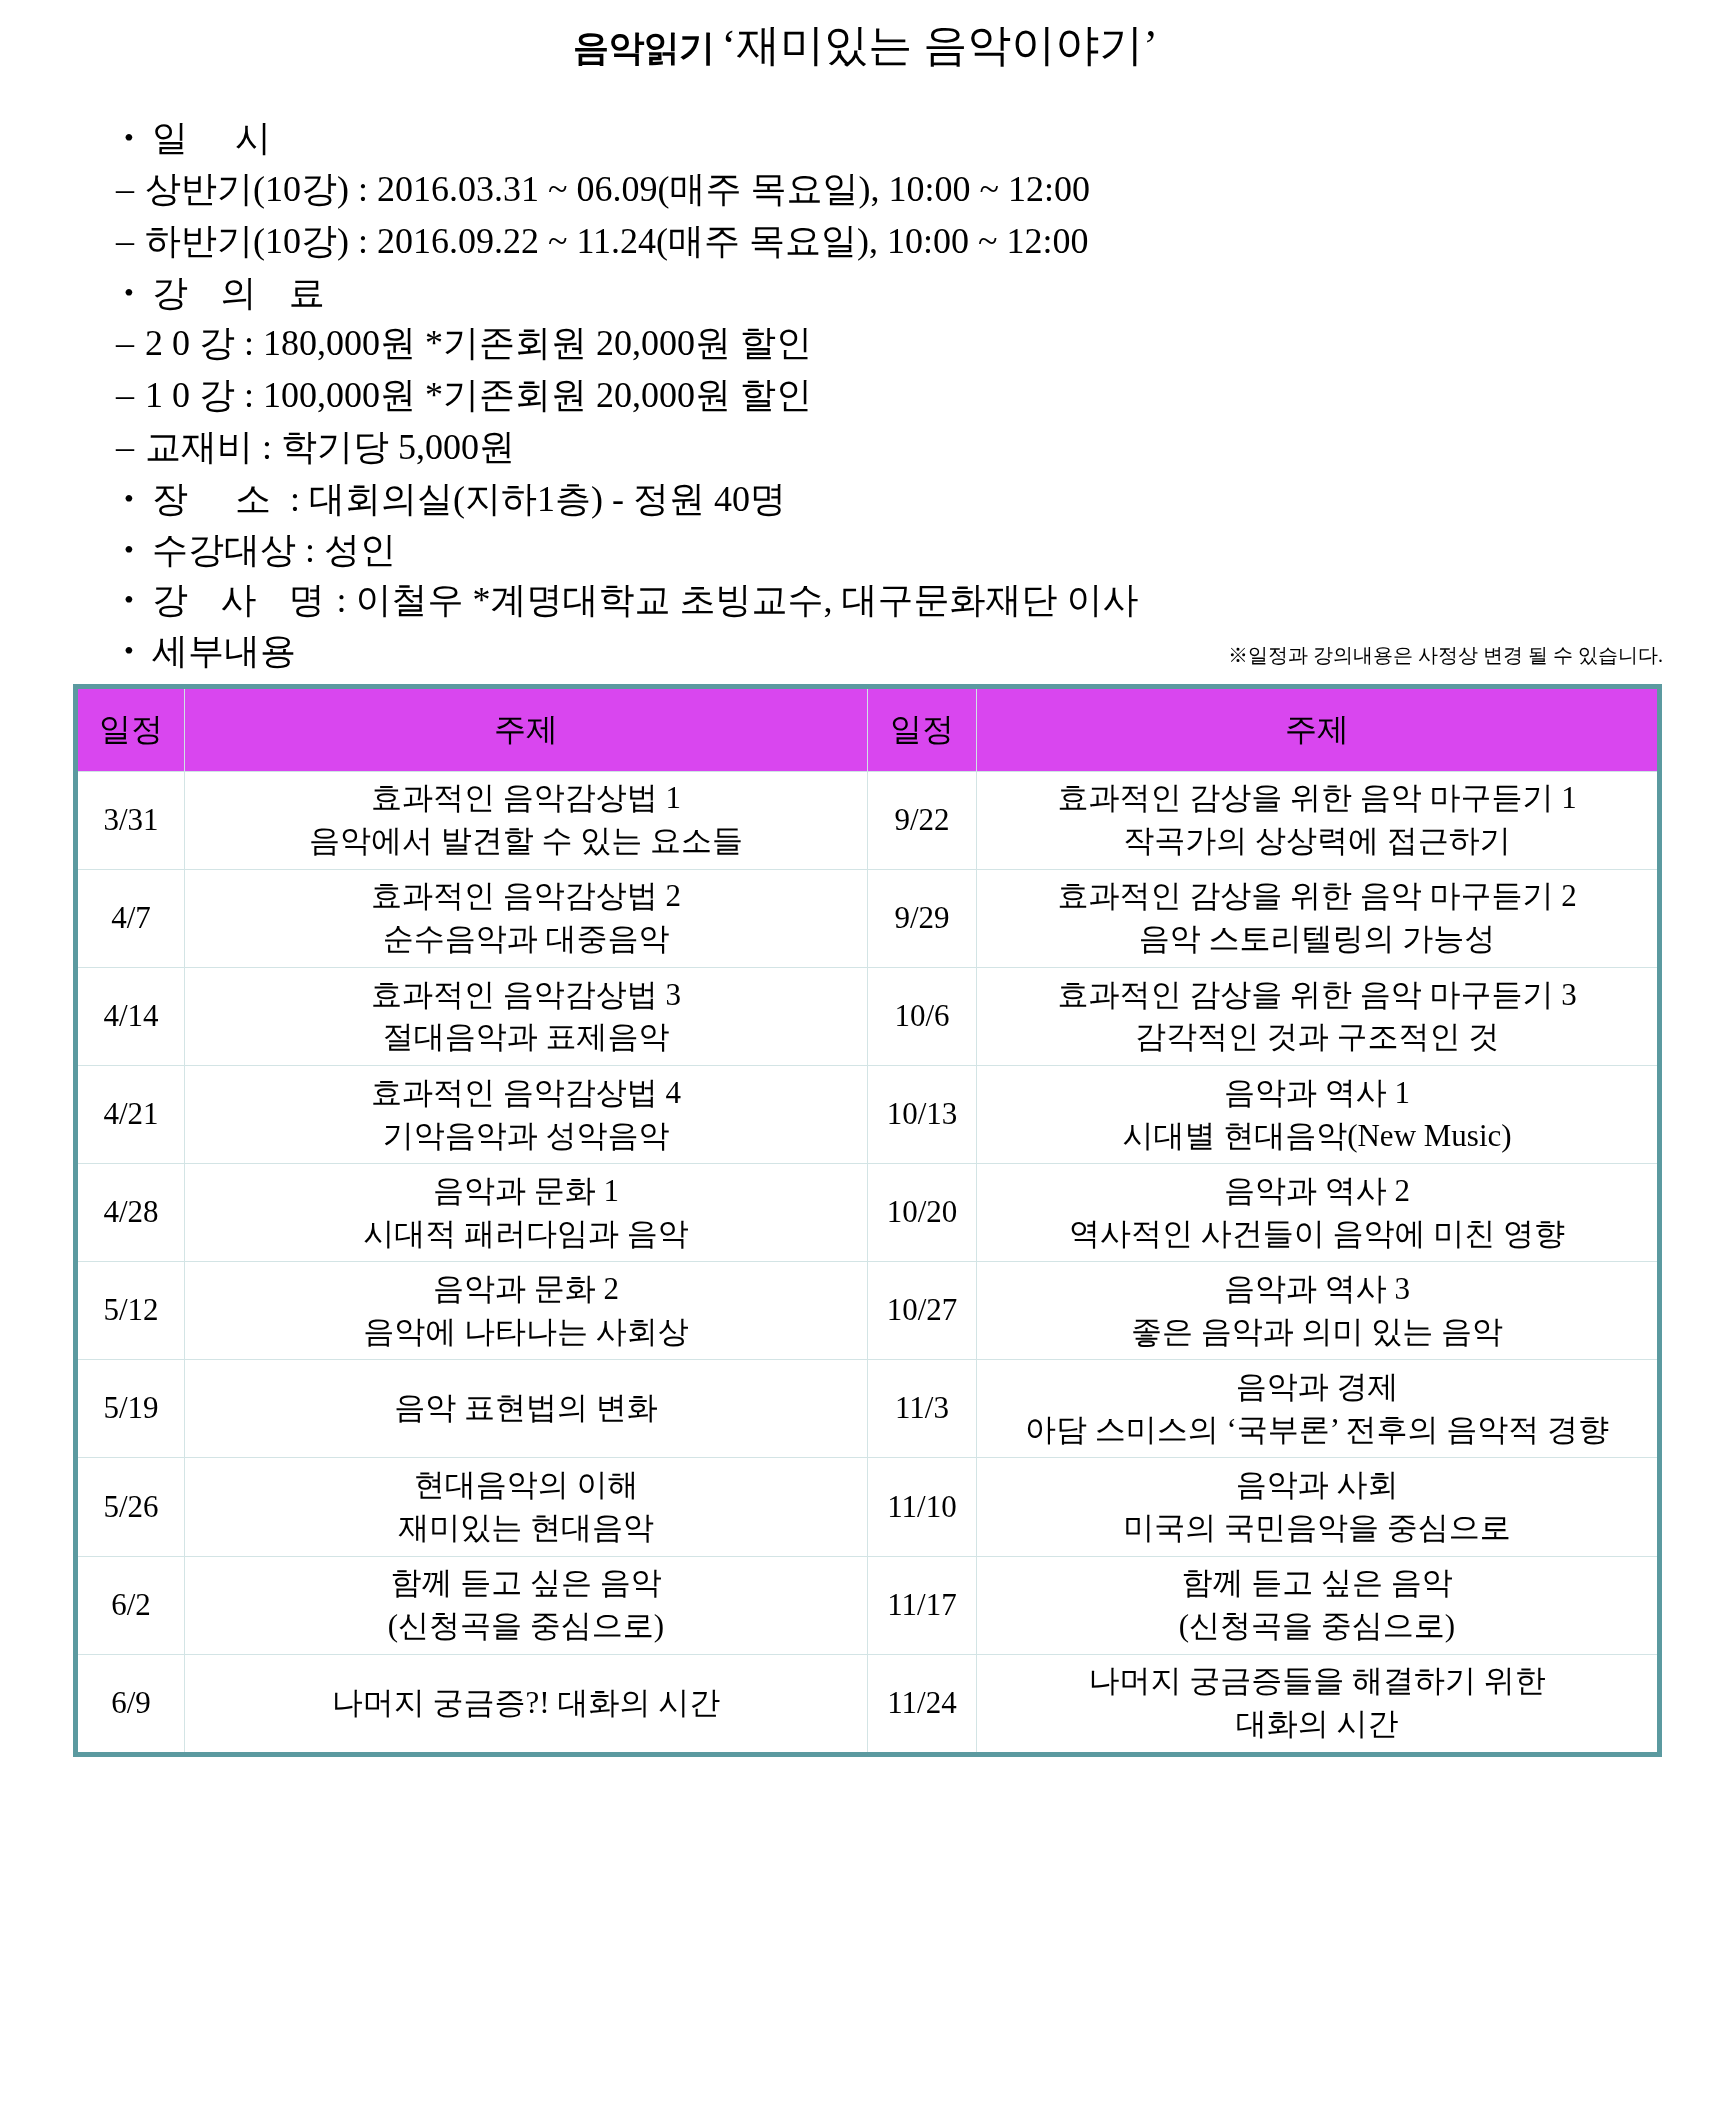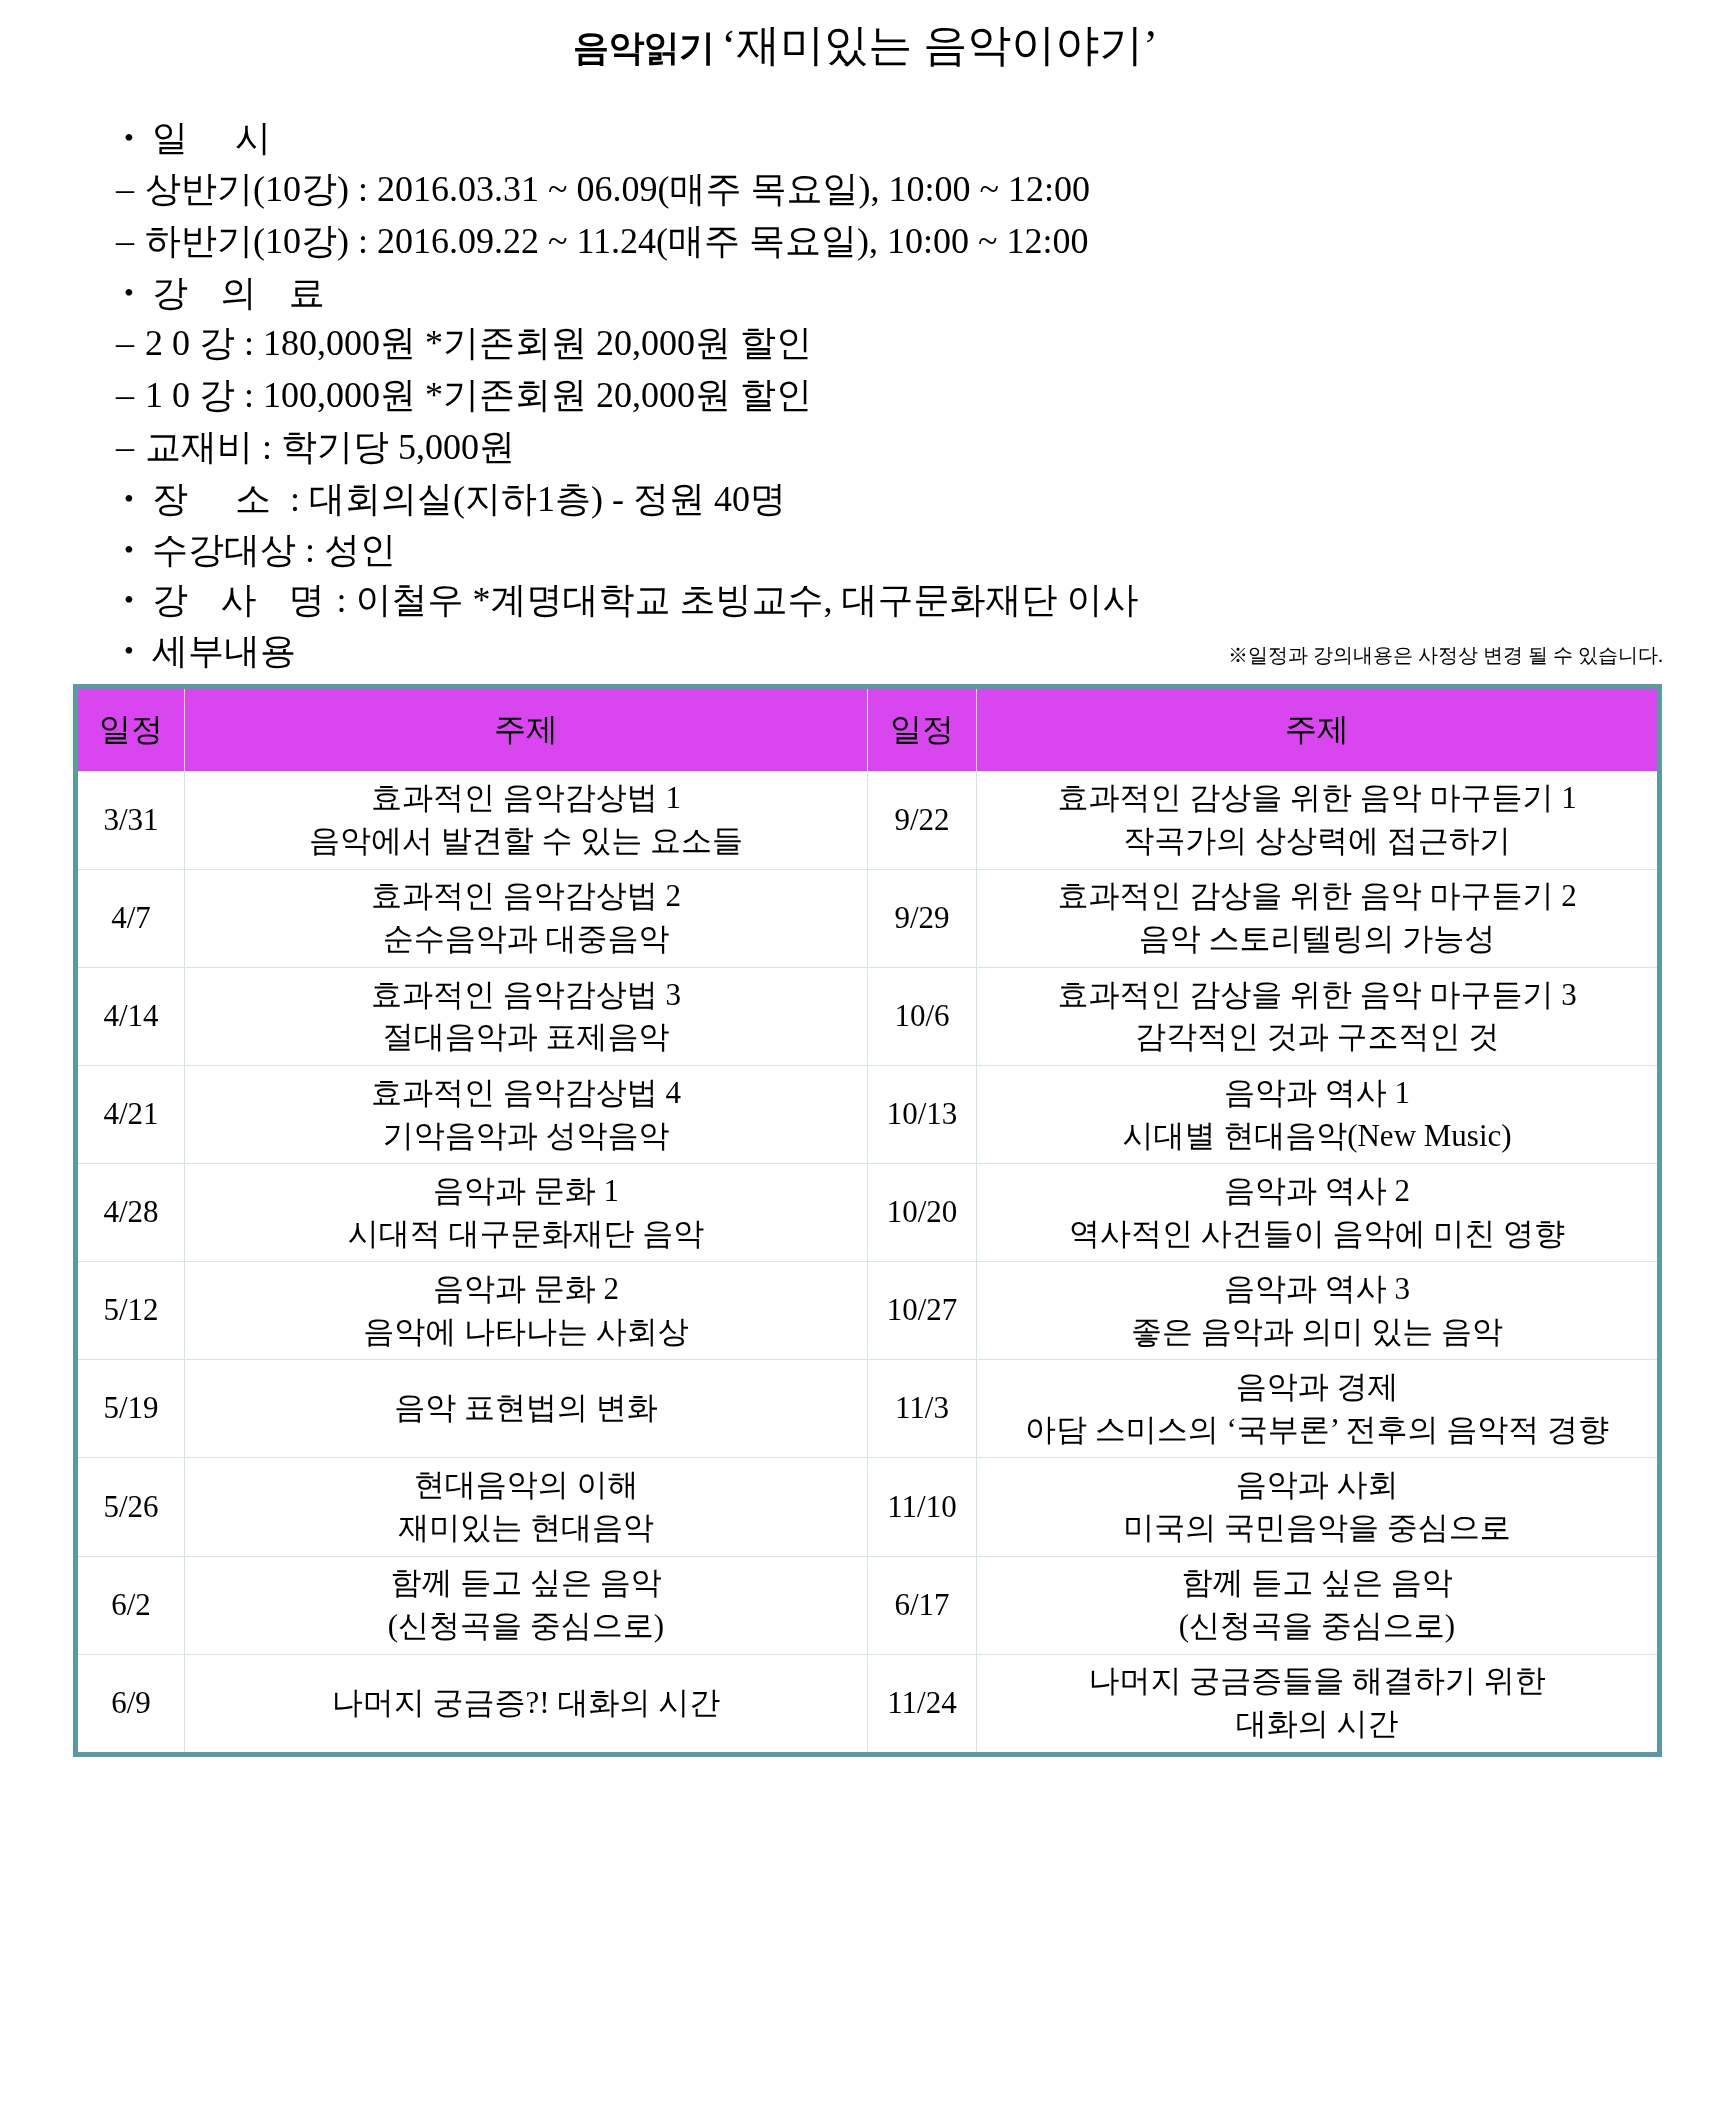--- a/index.html
+++ b/index.html
@@ -257,21 +257,21 @@
             <td class="date-cell">10/13</td>
             <td>
               <span class="topic-l1">음악과 역사 1</span>
               <span class="topic-l2">시대별 현대음악(New Music)</span>
             </td>
           </tr>
           <tr>
             <td class="date-cell">4/28</td>
             <td>
               <span class="topic-l1">음악과 문화 1</span>
-              <span class="topic-l2">시대적 대구문화재단 음악</span>
+              <span class="topic-l2">시대적 패러다임과 음악</span>
             </td>
             <td class="date-cell">10/20</td>
             <td>
               <span class="topic-l1">음악과 역사 2</span>
               <span class="topic-l2">역사적인 사건들이 음악에 미친 영향</span>
             </td>
           </tr>
           <tr>
             <td class="date-cell">5/12</td>
             <td>
@@ -306,21 +306,21 @@
               <span class="topic-l1">음악과 사회</span>
               <span class="topic-l2">미국의 국민음악을 중심으로</span>
             </td>
           </tr>
           <tr>
             <td class="date-cell">6/2</td>
             <td>
               <span class="topic-l1">함께 듣고 싶은 음악</span>
               <span class="topic-l2">(신청곡을 중심으로)</span>
             </td>
-            <td class="date-cell">6/17</td>
+            <td class="date-cell">11/17</td>
             <td>
               <span class="topic-l1">함께 듣고 싶은 음악</span>
               <span class="topic-l2">(신청곡을 중심으로)</span>
             </td>
           </tr>
           <tr>
             <td class="date-cell">6/9</td>
             <td>
               <span class="topic-l1">나머지 궁금증?! 대화의 시간</span>
             </td>

